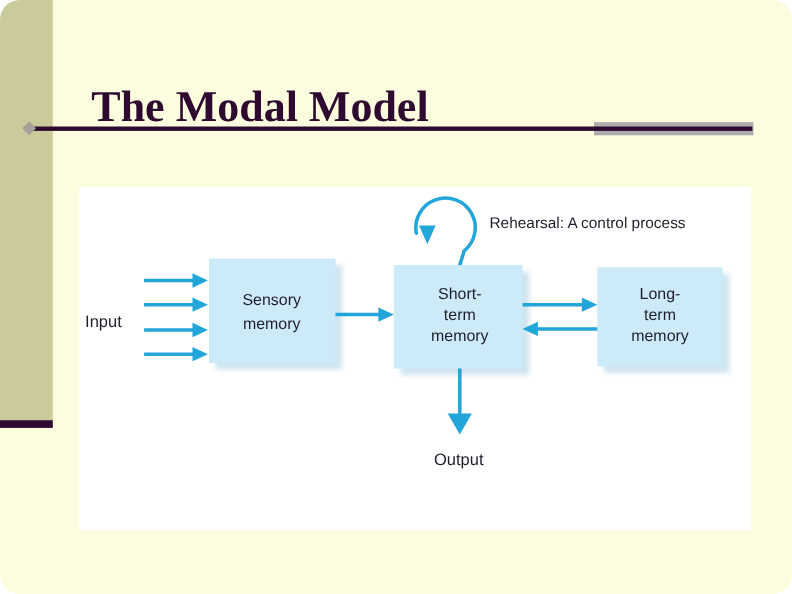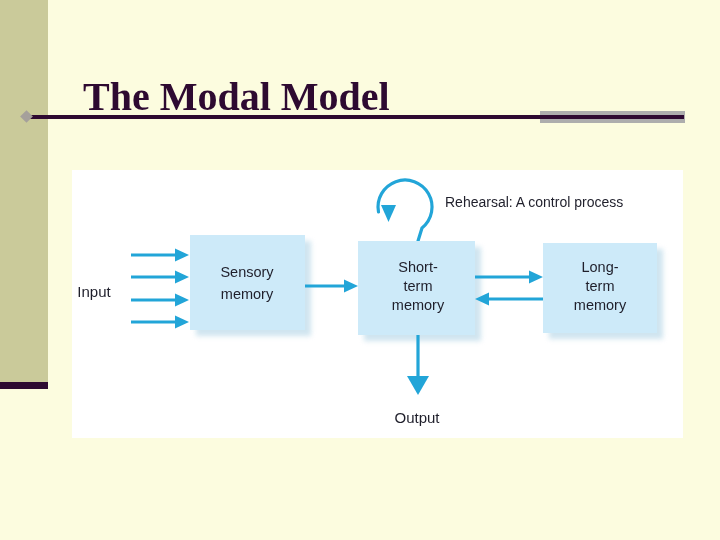--- a/index.html
+++ b/index.html
@@ -15,20 +15,21 @@
     --arrow:#22A5D8;
     --diagram_text:#1F1F2B;
   }
   html,body{margin:0;padding:0;}
   .slide{
     position:relative;
     width:720px;height:540px;
     background:var(--background);
     overflow:hidden;
     font-family:"Liberation Sans", sans-serif;
+    border-radius:18px;
   }
   .accent-bar{
     position:absolute;left:0;top:0;
     width:48px;height:382px;
     background:var(--sidebar);
   }
   .accent-bar-footer{
     position:absolute;left:0;top:382px;
     width:48px;height:7px;
     background:var(--rule);
@@ -51,21 +52,21 @@
     background:var(--rule);
   }
   .title-underline-diamond{
     position:absolute;left:22px;top:112px;
     width:9px;height:9px;
     background:var(--rule_diamond);
     transform:rotate(45deg);
   }
   .content-panel{
     position:absolute;left:72px;top:170px;
-    width:611px;height:268px;
+    width:611px;height:312px;
     background:var(--panel);
   }
   .mem-box{fill:var(--box_fill);}
   .mem-box-shadow{fill:var(--box_shadow);opacity:0.55;}
   .arrow-line{stroke:var(--arrow);stroke-width:3.2;fill:none;}
   .arrow-head{fill:var(--arrow);stroke:none;}
   .loop-arc{stroke:var(--arrow);stroke-width:3.2;fill:none;stroke-linecap:round;}
   .dg-text{
     fill:var(--diagram_text);
     font-family:"Liberation Sans", sans-serif;

